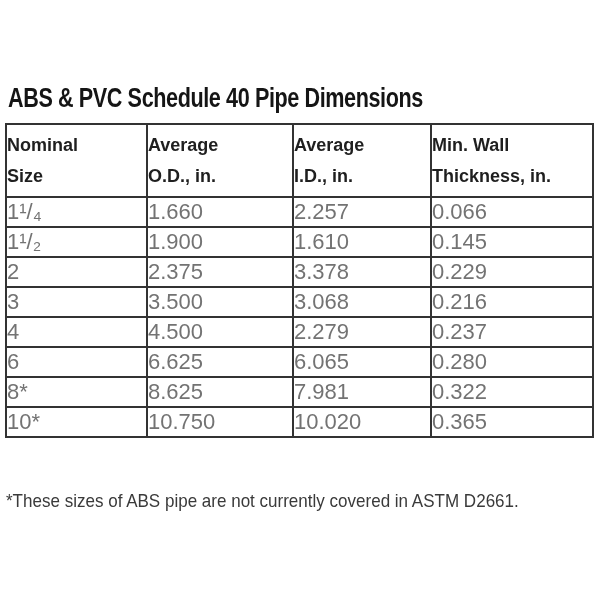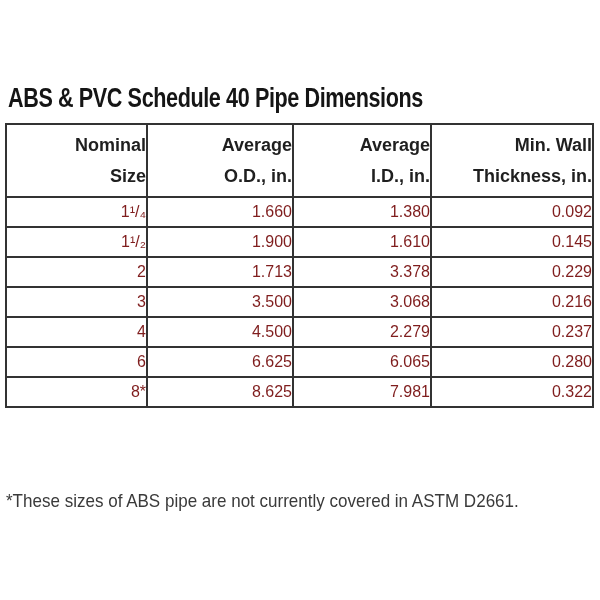--- a/index.html
+++ b/index.html
@@ -33,40 +33,40 @@
     position: absolute;
     left: 5px;
     top: 123px;
     width: 587px;
     border-collapse: collapse;
     table-layout: fixed;
   }
   table.pipe-table th,
   table.pipe-table td {
     border: 2px solid #333333;
-    text-align: right;
+    text-align: left;
     vertical-align: middle;
     padding: 0;
     overflow: hidden;
   }
   table.pipe-table th {
     height: 71px;
     font-size: 18px;
     font-weight: bold;
     color: #1f1f1f;
   }
   .hdr-line {
     line-height: 31px;
     white-space: nowrap;
   }
   table.pipe-table td {
     height: 28px;
-    font-size: 16px;
+    font-size: 22px;
     font-weight: normal;
-    color: #7f1d1d;
+    color: #737373;
     white-space: nowrap;
   }
   .footnote {
     position: absolute;
     left: 6px;
     top: 490px;
     margin: 0;
     font-size: 18.5px;
     color: #3a3a3a;
     white-space: nowrap;
@@ -105,32 +105,32 @@
         <th>
           <div class="hdr-line">Min. Wall</div>
           <div class="hdr-line">Thickness, in.</div>
         </th>
       </tr>
     </thead>
     <tbody>
       <tr>
         <td>1¹/₄</td>
         <td>1.660</td>
-        <td>1.380</td>
-        <td>0.092</td>
+        <td>2.257</td>
+        <td>0.066</td>
       </tr>
       <tr>
         <td>1¹/₂</td>
         <td>1.900</td>
         <td>1.610</td>
         <td>0.145</td>
       </tr>
       <tr>
         <td>2</td>
-        <td>1.713</td>
+        <td>2.375</td>
         <td>3.378</td>
         <td>0.229</td>
       </tr>
       <tr>
         <td>3</td>
         <td>3.500</td>
         <td>3.068</td>
         <td>0.216</td>
       </tr>
       <tr>
@@ -144,18 +144,24 @@
         <td>6.625</td>
         <td>6.065</td>
         <td>0.280</td>
       </tr>
       <tr>
         <td>8*</td>
         <td>8.625</td>
         <td>7.981</td>
         <td>0.322</td>
       </tr>
+      <tr>
+        <td>10*</td>
+        <td>10.750</td>
+        <td>10.020</td>
+        <td>0.365</td>
+      </tr>
     </tbody>
   </table>
 
   <p class="footnote">*These sizes of ABS pipe are not currently covered in ASTM D2661.</p>
 
 </div>
 
 </body></html>

